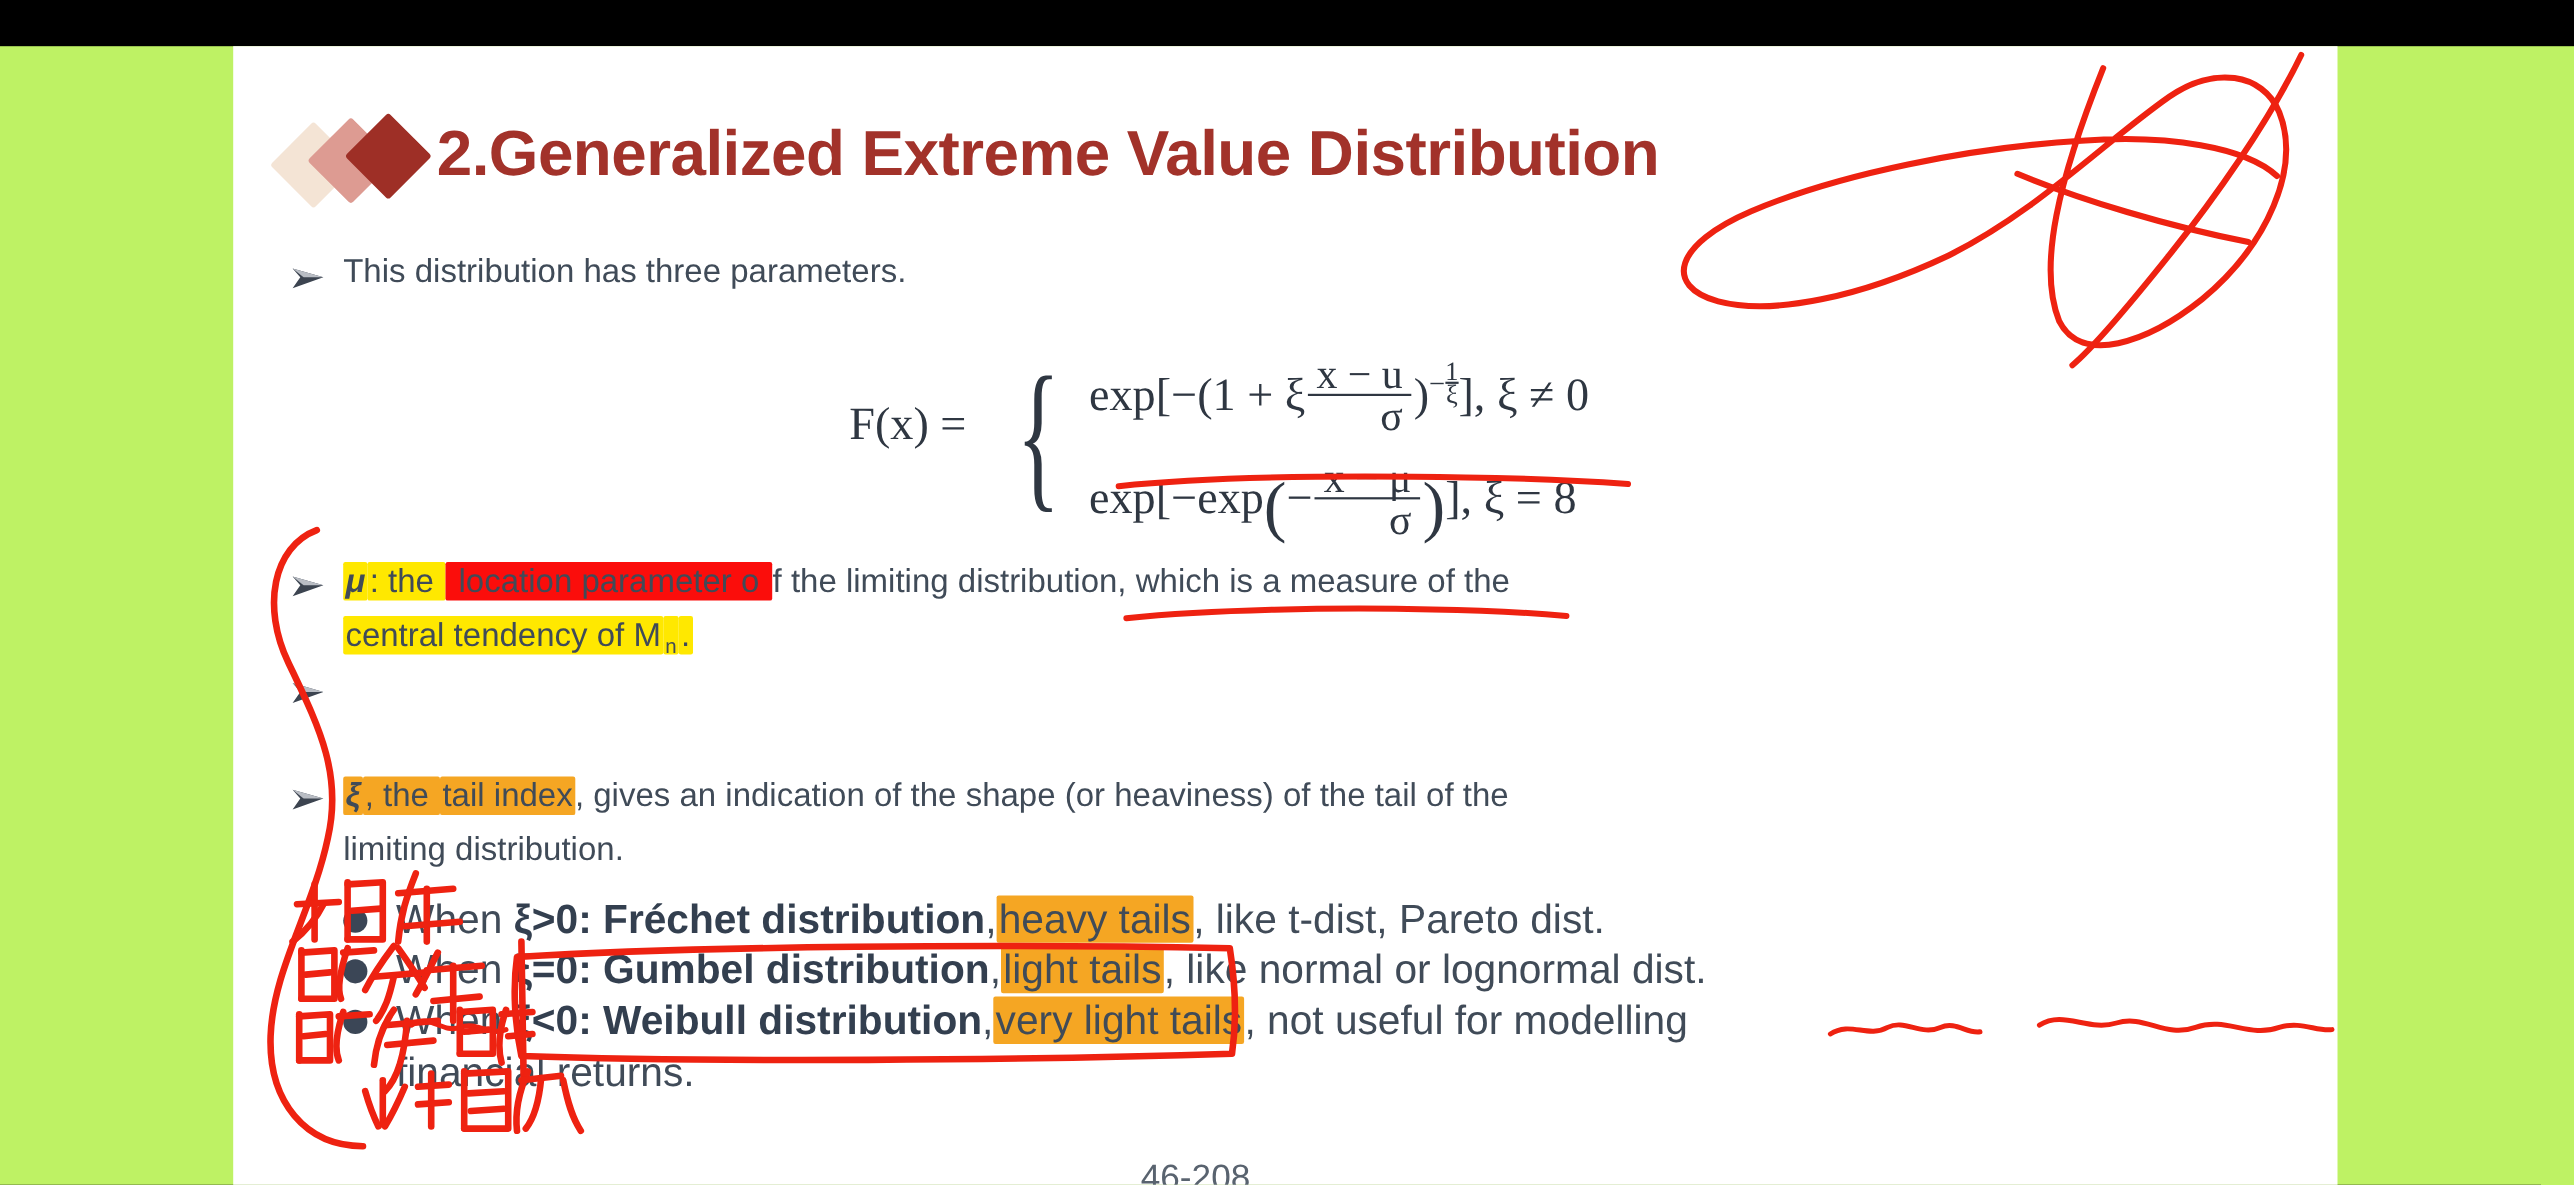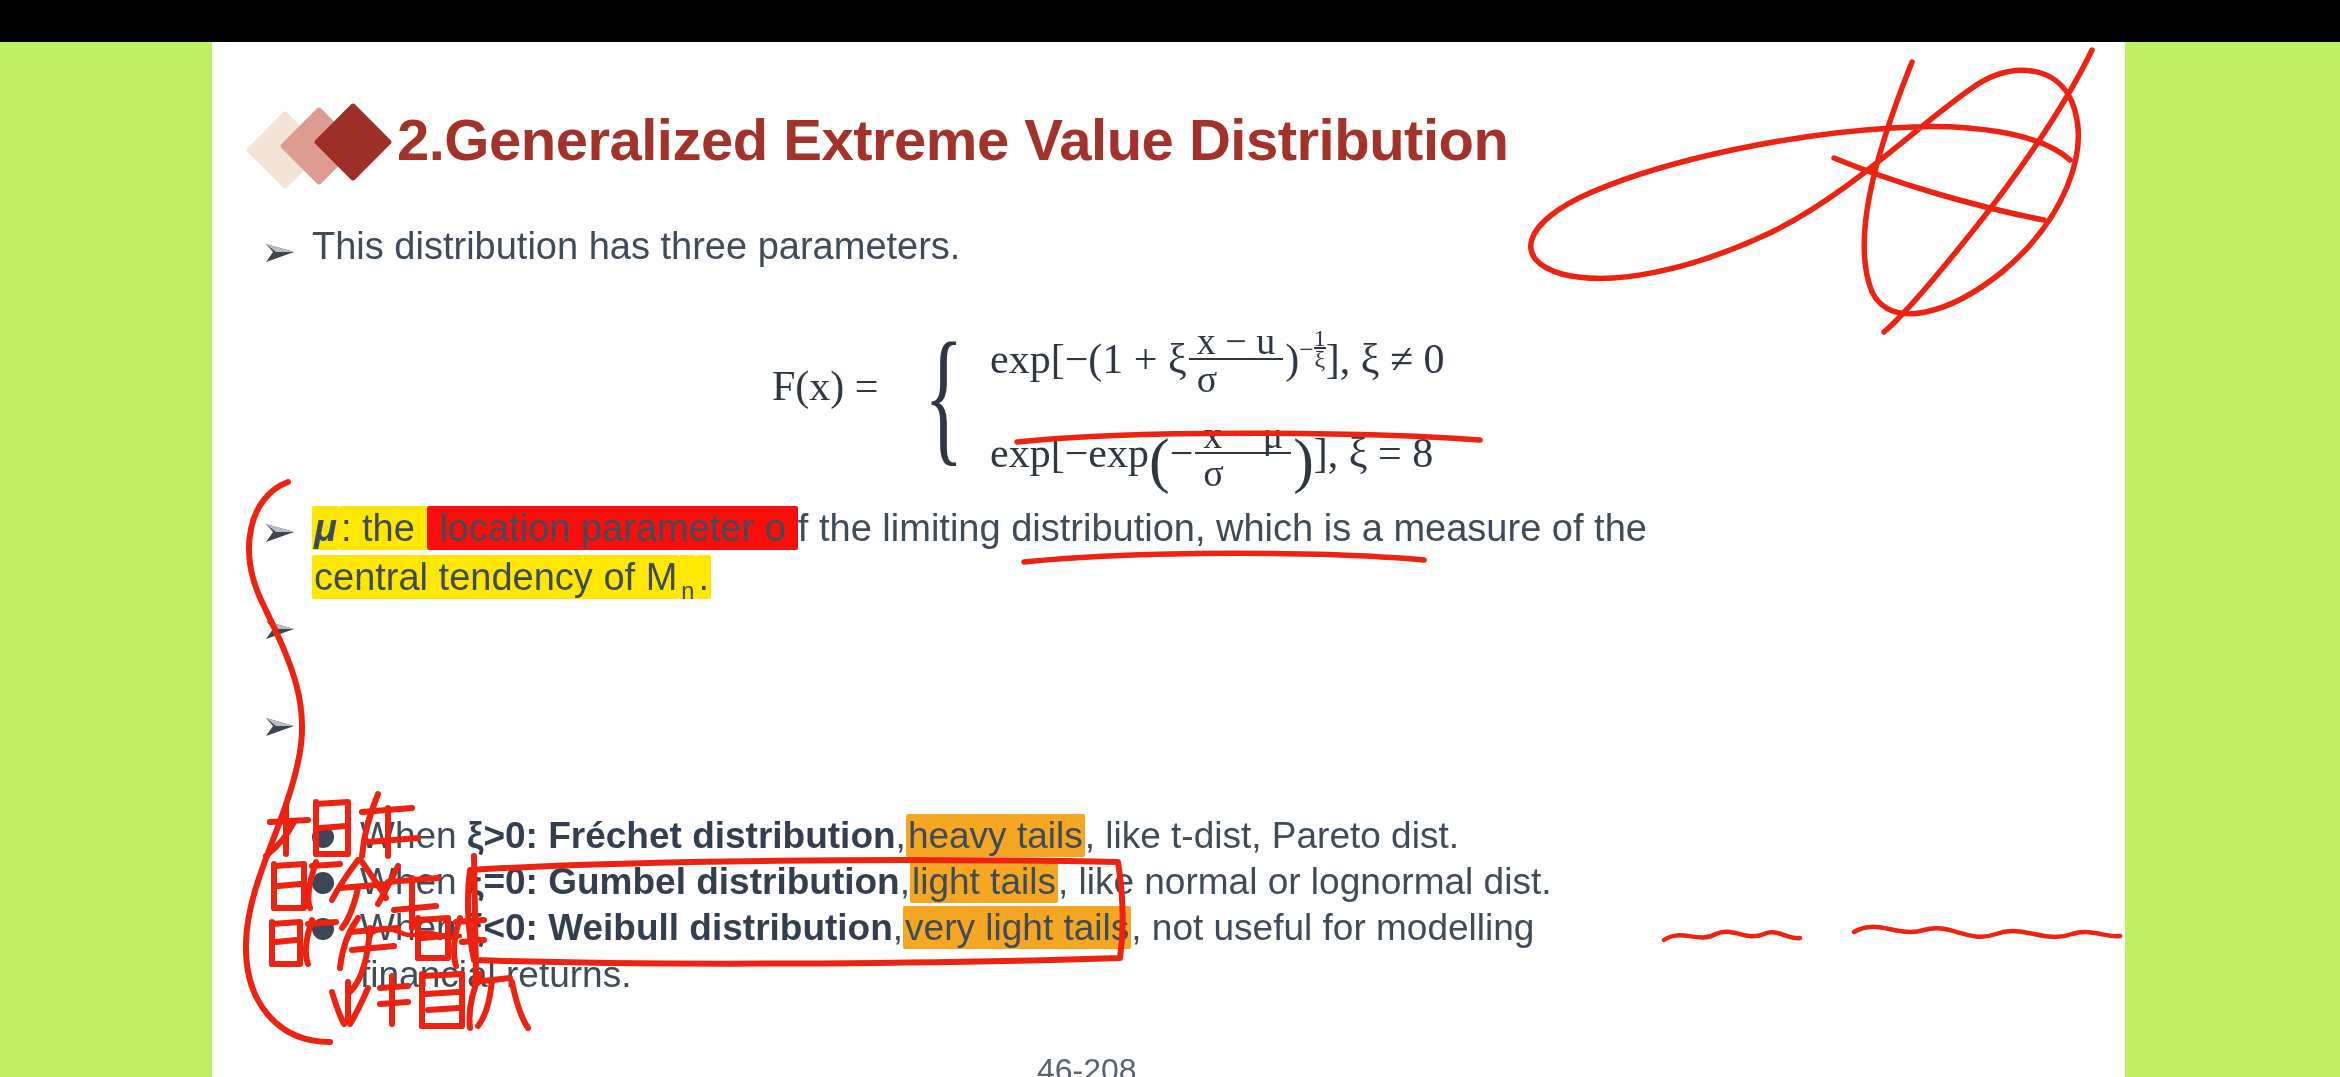--- a/index.html
+++ b/index.html
@@ -20,21 +20,21 @@
   .d2{left:34px; top:8px;  background:#dd9b92;}
   .d3{left:68px; top:4px;  background:#9e2f26;}
   #title-text{
     position:absolute;left:140px;top:-4px;white-space:nowrap;
     font-family:"Liberation Sans",sans-serif;
     font-weight:bold;font-size:58px;letter-spacing:-.5px;
     color:#a2322a;
   }
 
   
-  .lvl1{position:absolute;font-size:38px;color:#404b58;line-height:49px;
+  .lvl1{position:absolute;font-size:30px;color:#404b58;line-height:49px;
         font-family:"Liberation Sans",sans-serif;}
   .arrow{position:absolute;width:34px;height:26px;}
   .arrow svg{display:block;}
 
   .lvl2{position:absolute;font-size:37px;color:#404b58;line-height:47px;}
   .dot{position:absolute;width:22px;height:22px;border-radius:50%;background:#3b4656;}
 
   .hl-y{background:#ffe800;padding:1px 2px;border-radius:2px;}
   .hl-r{background:#fb0d0b;padding:1px 12px;border-radius:2px;}
   .hl-o{background:#f5a623;padding:1px 2px;border-radius:2px;}
@@ -42,21 +42,21 @@
   sub{font-size:.62em;}
 
   
   #formula{position:absolute;left:560px;top:262px;color:#2f3742;
            font-family:"Liberation Serif",serif;font-size:40px;}
   #fx{position:absolute;left:0;top:58px;font-size:42px;white-space:nowrap;}
   #brace{position:absolute;left:152px;top:16px;font-size:150px;line-height:150px;
          font-family:"Liberation Serif",serif;font-weight:300;color:#2f3742;
          transform:scaleX(.55);transform-origin:left center;}
   .frow{position:absolute;white-space:nowrap;font-size:42px;}
-  .frac{display:inline-block;vertical-align:middle;text-align:left;margin:0 2px;
+  .frac{display:inline-block;vertical-align:middle;text-align:right;margin:0 2px;
         position:relative;top:-2px;}
   .frac .num{display:block;padding:0 8px;font-size:38px;line-height:34px;}
   .frac .den{display:block;padding:0 8px;border-top:2.5px solid #2f3742;font-size:38px;line-height:38px;}
   .sup{font-size:26px;vertical-align:super;}
   .sfrac{display:inline-block;text-align:center;vertical-align:middle;font-size:24px;position:relative;top:-14px;}
   .sfrac .n{display:block;line-height:18px;}
   .sfrac .d{display:block;border-top:2px solid #2f3742;line-height:20px;}
   .bigparen{font-size:62px;vertical-align:-14px;font-weight:300;}
 
   
@@ -120,20 +120,24 @@
         <path d="M2 4 L30 12 L12 12 Z" fill="#b9bdc4"></path>
       </svg>
     </span>
 
     <span class="arrow" style="left:52px;top:672px;">
       <svg width="34" height="26" viewBox="0 0 34 26">
         <path d="M2 4 L30 12 L2 22 L9 12 Z" fill="#3c4450"></path>
         <path d="M2 4 L30 12 L12 12 Z" fill="#b9bdc4"></path>
       </svg>
     </span>
+    <div class="lvl1" style="left:100px;top:657px;width:1760px;">
+      <span class="hl-o" style="font-style:italic;font-weight:bold;">ξ</span><span class="hl-o">, the </span><span class="hl-o">tail index</span><span>, gives an indication of the shape (or heaviness) of the tail of the</span><br>
+      <span>limiting distribution.</span>
+    </div>
 
     <span class="dot" style="left:100px;top:784px;"></span>
     <div class="lvl2" style="left:148px;top:770px;width:1760px;">
       <span>When </span><span class="b">ξ&gt;0: </span><span class="b">Fréchet distribution</span><span>,</span><span class="hl-o">heavy tails</span><span>, like t-dist, Pareto dist.</span>
     </div>
 
     <span class="dot" style="left:100px;top:830px;"></span>
     <div class="lvl2" style="left:148px;top:816px;width:1760px;">
       <span>When </span><span class="b">ξ=0: </span><span class="b">Gumbel distribution</span><span>,</span><span class="hl-o">light tails</span><span>, like normal or lognormal dist.</span>
     </div>

